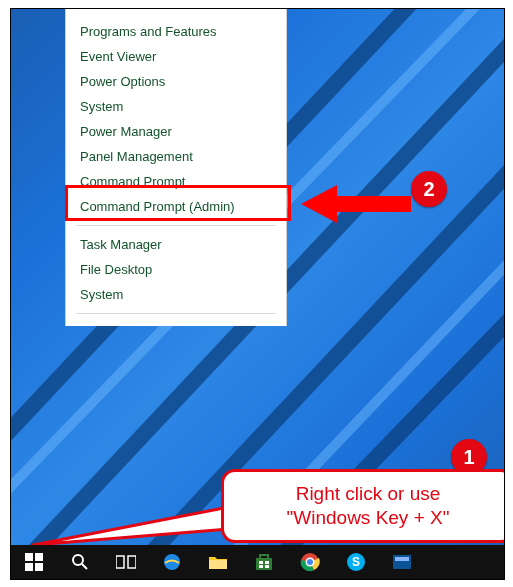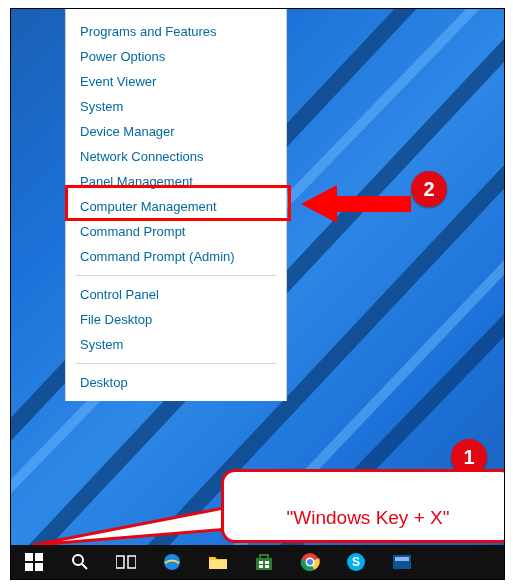--- a/index.html
+++ b/index.html
@@ -3,21 +3,21 @@
 <meta charset="utf-8">
 <style>
   html,body{margin:0;padding:0;width:513px;height:587px;overflow:hidden;font-family:"Segoe UI",Arial,sans-serif;background:#fff}
   .frame{position:absolute;left:10px;top:8px;width:493px;height:570px;border:1px solid #000;overflow:hidden}
   
   .desktop{position:absolute;inset:0;background:linear-gradient(135deg,#1a5fb4 0%,#1c71d8 25%,#2e88e6 50%,#1c71d8 75%,#1a5fb4 100%)}
   .desktop svg{position:absolute;inset:0}
   
   .menu{position:absolute;left:54px;top:0;width:220px;background:#fff;border-left:1px solid #cfcfcf;border-right:1px solid #cfcfcf;padding-top:6px;padding-bottom:2px}
   .menu .group{padding:4px 0}
-  .menu .item{height:25px;line-height:25px;font-size:13px;color:#0369a1;padding:0 14px;white-space:nowrap;overflow:hidden;cursor:default}
+  .menu .item{height:25px;line-height:25px;font-size:13px;color:#14532d;padding:0 14px;white-space:nowrap;overflow:hidden;cursor:default}
   .menu hr{border:none;border-top:1px solid #d9d9d9;margin:2px 10px}
   
   .highlight-box{position:absolute;left:54px;top:176px;width:220px;height:30px;border:3px solid #ff0000;pointer-events:none}
   
   .arrow{position:absolute;left:290px;top:170px;pointer-events:none}
   .badge{position:absolute;width:36px;height:36px;border-radius:50%;background:#e30613;color:#fff;font-size:20px;font-weight:600;display:flex;align-items:center;justify-content:center;box-shadow:0 1px 2px rgba(0,0,0,.4)}
   .badge2{left:400px;top:162px}
   .badge1{left:440px;top:430px}
   
   .callout{position:absolute;left:210px;top:460px;width:260px;padding:10px 14px;background:#fff;border:3px solid #e30613;border-radius:14px;color:#e30613;font-size:19px;text-align:center;line-height:1.25;pointer-events:none}
@@ -42,59 +42,56 @@
       <g stroke="#6bb6ff" stroke-width="10" opacity="0.5">
         <line x1="-80" y1="560" x2="520" y2="-60"></line>
         <line x1="130" y1="640" x2="720" y2="20"></line>
       </g>
     </svg>
   </div>
 
   <div class="menu">
     <div class="group">
       <div class="item">Programs and Features</div>
+      <div class="item">Event Viewer</div>
       <div class="item">Power Options</div>
-      <div class="item">Event Viewer</div>
       <div class="item">System</div>
-      <div class="item">Device Manager</div>
-      <div class="item">Network Connections</div>
+      <div class="item">Power Manager</div>
       <div class="item">Panel Management</div>
-      <div class="item">Computer Management</div>
       <div class="item">Command Prompt</div>
       <div class="item">Command Prompt (Admin)</div>
     </div>
     <hr>
     <div class="group">
-      <div class="item">Control Panel</div>
+      <div class="item">Task Manager</div>
       <div class="item">File Desktop</div>
       <div class="item">System</div>
     </div>
     <hr>
     <div class="group">
-      <div class="item">Desktop</div>
     </div>
   </div>
 
   <div class="highlight-box"></div>
 
   <svg class="arrow" width="120" height="50">
     <g fill="#ff0000">
       <polygon points="0,25 36,6 36,17 110,17 110,33 36,33 36,44"></polygon>
     </g>
   </svg>
 
   <div class="badge badge2">2</div>
   <div class="badge badge1">1</div>
 
   <svg class="callout-tail" style="left:18px;top:490px" width="210" height="60">
     <path d="M200,8 L4,46 L200,30 Z" fill="#fff" stroke="#e30613" stroke-width="3" stroke-linejoin="round"></path>
   </svg>
 
   <div class="callout">
-    <br>
+    <span>Right click or use</span><br>
     <span>"Windows Key + X"</span>
   </div>
 
   <div class="taskbar">
     <div class="tb-btn">
       <svg width="18" height="18">
           <g fill="#fff">
             <rect x="0" y="0" width="8" height="8"></rect>
             <rect x="10" y="0" width="8" height="8"></rect>
             <rect x="0" y="10" width="8" height="8"></rect>

